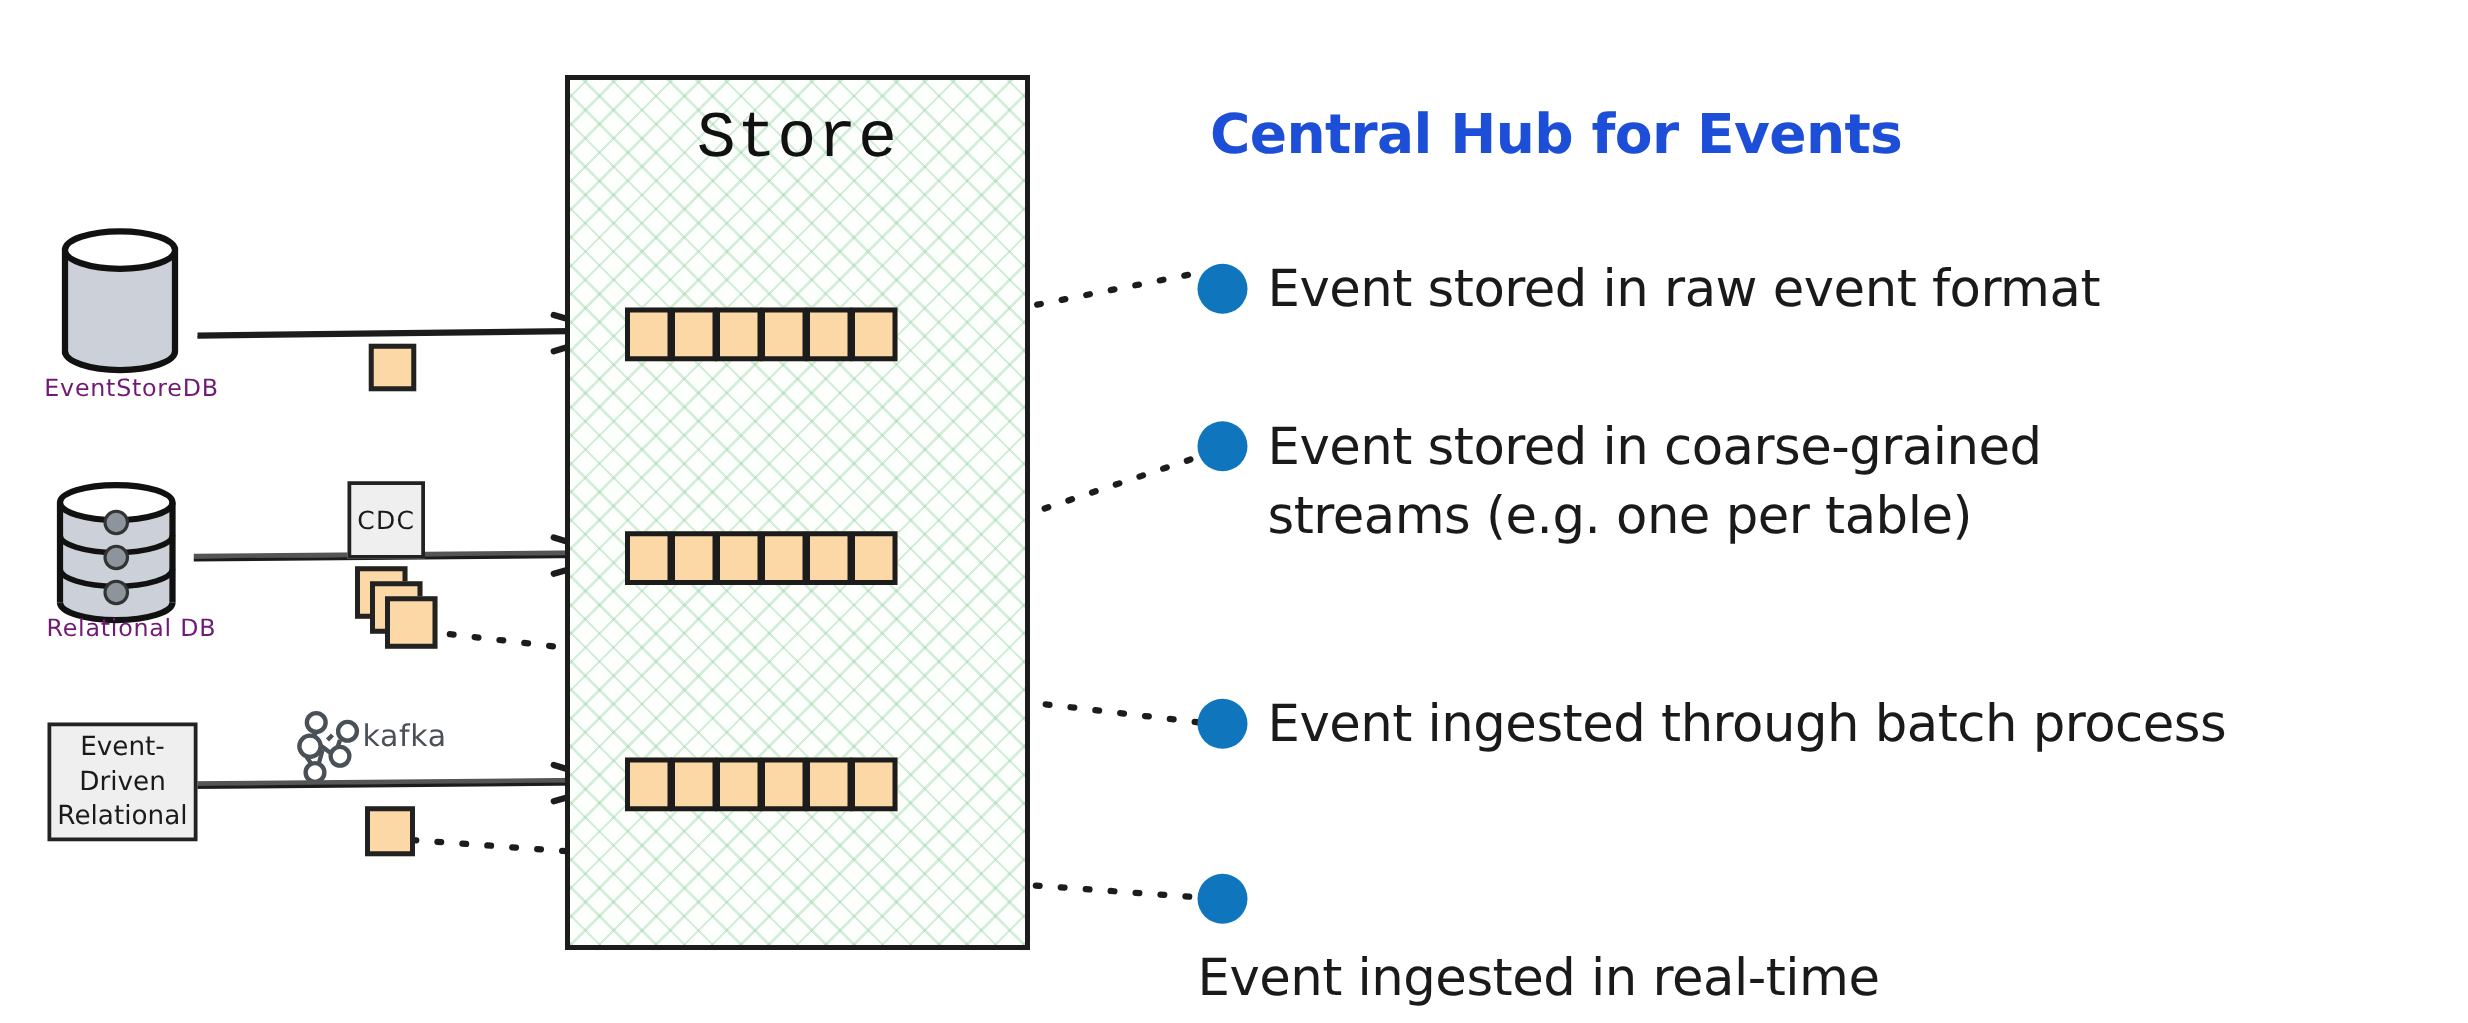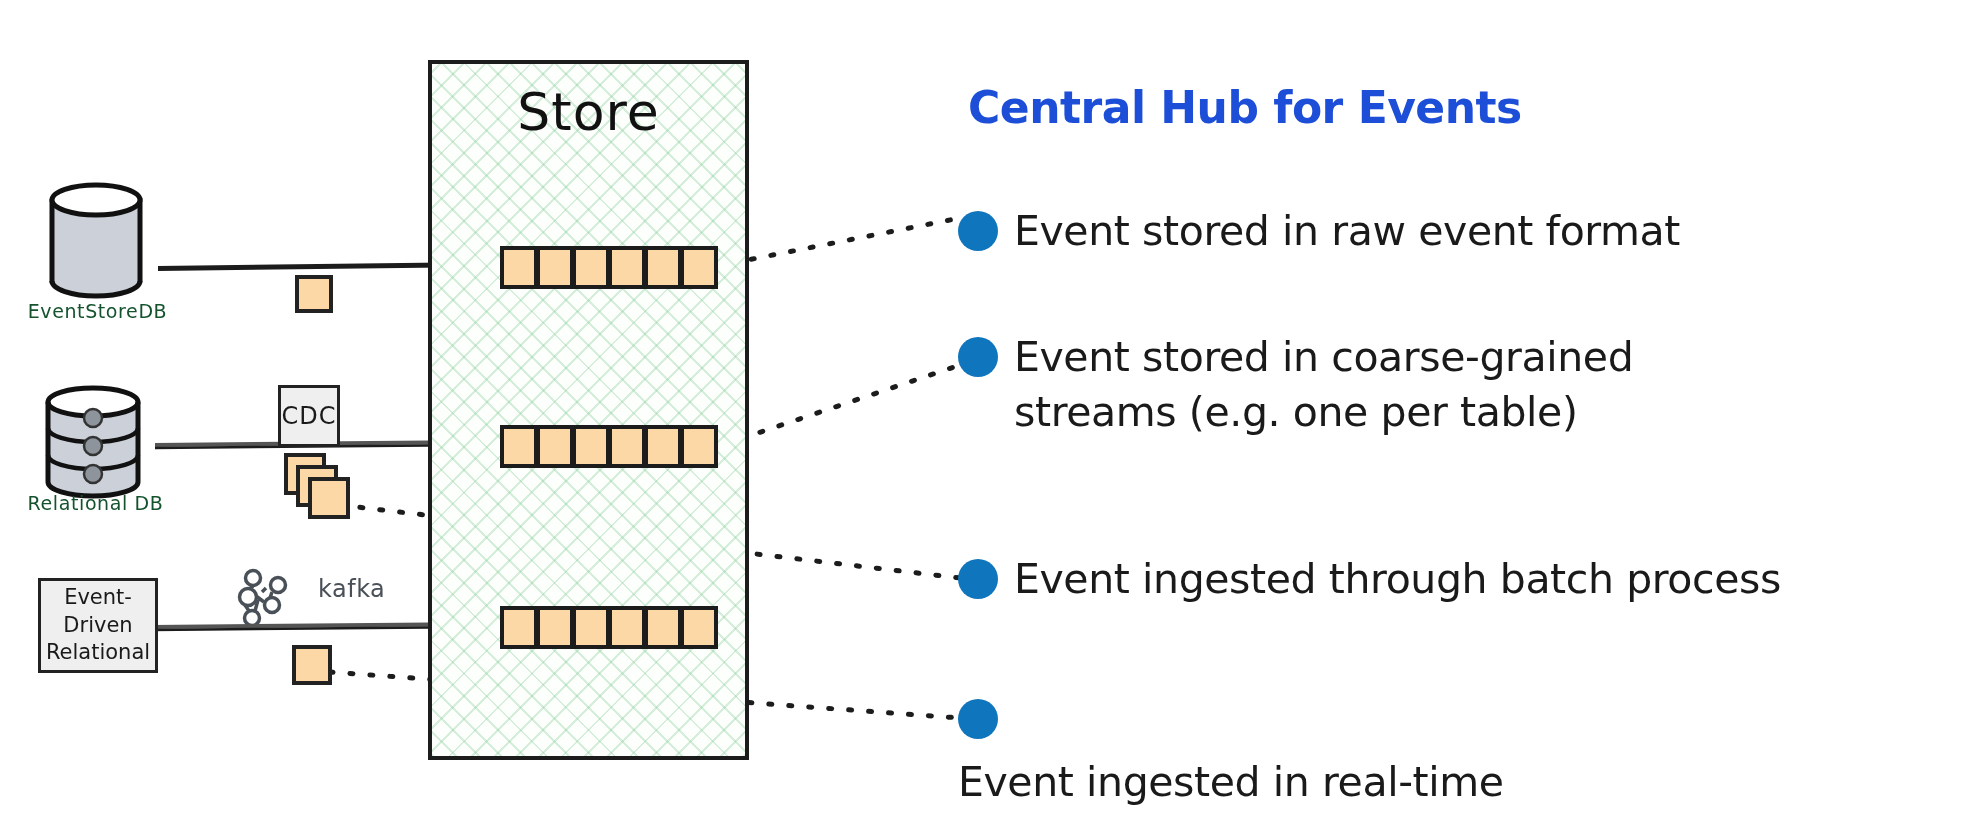--- a/index.html
+++ b/index.html
@@ -3,31 +3,31 @@
 <meta charset="utf-8">
 <style>
   html,body{margin:0;padding:0;background:#ffffff;}
   body{width:1974px;height:818px;position:relative;overflow:hidden;
        font-family:"DejaVu Sans",sans-serif;}
 
   .stage{position:absolute;left:0;top:0;width:1974px;height:818px;}
 
   
   .src-label{position:absolute;font-family:"DejaVu Sans",sans-serif;
-             font-size:19px;color:#14532d;letter-spacing:.6px;text-align:center;
+             font-size:19px;color:#701a75;letter-spacing:.6px;text-align:right;
              white-space:nowrap;}
 
   .box-app{position:absolute;background:#efefef;border:3px solid #222;
            box-sizing:border-box;display:flex;flex-direction:column;
            align-items:center;justify-content:center;gap:2px;}
   .box-app span{font-size:21px;color:#1a1a1a;line-height:1.22;white-space:nowrap;}
 
   .cdc-box{position:absolute;background:#efefef;border:3px solid #222;
            box-sizing:border-box;display:flex;align-items:center;justify-content:center;}
-  .cdc-box span{font-size:24px;color:#1a1a1a;letter-spacing:1px;}
+  .cdc-box span{font-size:20px;color:#1a1a1a;letter-spacing:1px;}
 
   
   .ev{position:absolute;background:#fbd8a6;border:4px solid #222;box-sizing:border-box;}
 
   
   .kafka-wrap{position:absolute;display:flex;align-items:center;gap:5px;}
   .kafka-word{font-size:24px;color:#4a5058;letter-spacing:.5px;}
 
   
   .store{position:absolute;border:4px solid #1c1c1c;box-sizing:border-box;
@@ -124,33 +124,33 @@
   <div class="box-app" style="left:38px;top:578px;width:120px;height:95px;">
     <span>Event-</span>
     <span>Driven</span>
     <span>Relational</span>
   </div>
 
   <div class="cdc-box" style="left:278px;top:385px;width:62px;height:62px;">
     <span>CDC</span>
   </div>
 
-  <div class="kafka-wrap" style="left:290px;top:575px;margin-left:28px;">
+  <div class="kafka-wrap" style="left:290px;top:575px;">
     <span class="kafka-word">kafka</span>
   </div>
 
   <div class="ev" style="left:295px;top:275px;width:38px;height:38px;"></div>
 
   <div class="ev" style="left:284px;top:453px;width:42px;height:42px;"></div>
   <div class="ev" style="left:296px;top:465px;width:42px;height:42px;"></div>
   <div class="ev" style="left:308px;top:477px;width:42px;height:42px;"></div>
 
   <div class="ev" style="left:292px;top:645px;width:40px;height:40px;"></div>
 
-  <div class="store" style="left:428px;top:60px;width:321px;height:700px;">
+  <div class="store" style="left:452px;top:60px;width:372px;height:700px;font-family:Liberation Mono, monospace;">
     <div class="store-title" style="top:18px;">Store</div>
   </div>
 
   <div class="stream" style="left:500px;top:246px;">
     <div class="cell"></div>
     <div class="cell"></div>
     <div class="cell"></div>
     <div class="cell"></div>
     <div class="cell"></div>
     <div class="cell"></div>

